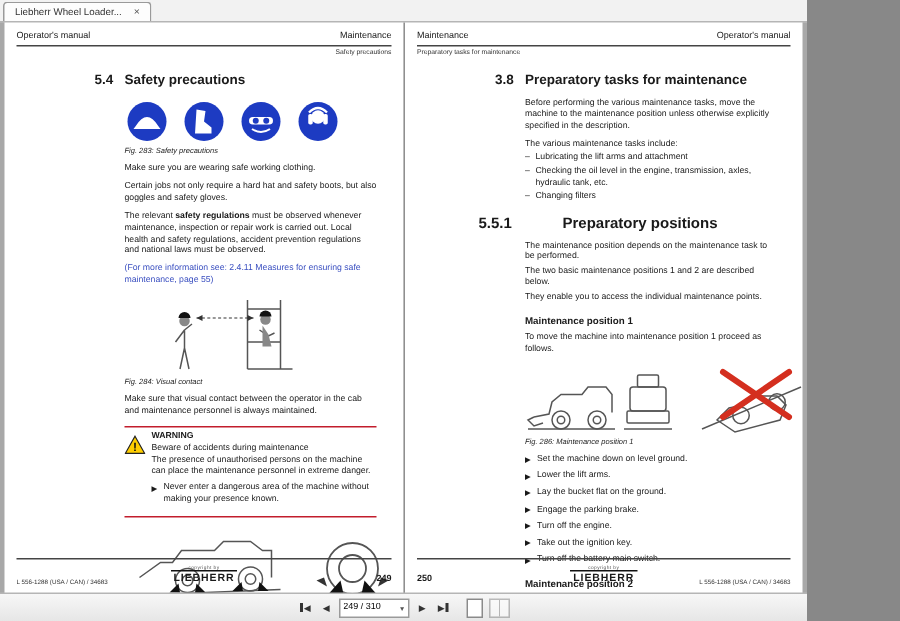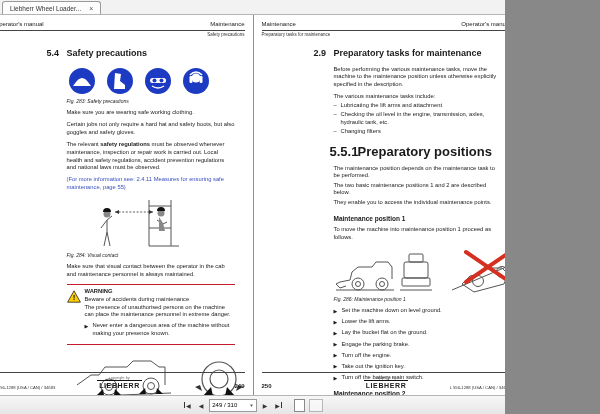--- a/index.html
+++ b/index.html
@@ -1,37 +1,37 @@
 <!DOCTYPE html>
 <html><head>
 <meta charset="utf-8">
 <style>
   html,body{margin:0;padding:0;background:#888;}
   .app{position:relative;width:505px;height:414px;overflow:hidden;
-       font-family:"Liberation Sans",sans-serif;background:#a8a8a8;}
+       font-family:"Liberation Sans",sans-serif;background:#a8a8a8;padding-left:33px;}
   
   .tabbar{position:absolute;top:0;left:0;right:0;height:14px;background:#f2f2f2;
           border-bottom:1px solid #b5b5b5;display:flex;align-items:flex-end;}
   .tab{margin-left:2px;height:12px;display:flex;align-items:center;gap:8px;
        padding:0 7px;background:#fdfdfd;border:1px solid #9a9a9a;border-bottom:none;
        border-radius:3px 3px 0 0;font-size:6.5px;color:#333;}
   .tab .close{font-size:7px;color:#555;line-height:1;}
   
   .canvas{position:absolute;top:15px;bottom:18px;left:0;right:0;background:#a8a8a8;
           display:flex;justify-content:center;}
   .page{width:266px;background:#ffffff;position:relative;color:#1a1a1a;
         padding:6px 8px 26px 8px;box-sizing:border-box;font-size:5.8px;line-height:1.32;}
   .page.rightpg{border-left:1px solid #8f8f8f;}
   .hdr{display:flex;justify-content:space-between;font-size:6px;
        border-bottom:0.8px solid #444;padding-bottom:1px;}
   .hdr-sub{font-size:4.5px;color:#333;margin-top:1px;}
   .hdr-sub.r{text-align:right;}
   h1{font-size:9px;margin:10px 0 6px 52px;display:flex;}
   h1 .num{width:20px;flex:none;}
-  h2{font-size:13px;margin:8px 0 4px 68px;display:flex;}
+  h2{font-size:10px;margin:8px 0 4px 41px;display:flex;gap:28px;}
   h2 .num{width:28px;flex:none;}
   h3{font-size:6.5px;margin:8px 0 3px 72px;}
   .col{margin-left:72px;margin-right:10px;}
   .col p{margin:0 0 4.5px 0;}
   .caption{font-size:5px;font-style:italic;color:#222;margin:2px 0 5px 0;}
   .linktext{color:#3a4fc0;}
   .dashrow,.bulrow{display:flex;margin:0 0 1.5px 0;}
   .dashrow .mk{width:7px;flex:none;}
   .bulrow{margin-bottom:3.5px;}
   .bulrow .mk{width:8px;flex:none;font-size:5px;padding-top:0.5px;}
@@ -208,21 +208,21 @@
     </div>
 
     <div class="page rightpg">
       <div class="hdr">
         <span>Maintenance</span>
         <span>Operator's manual</span>
       </div>
       <div class="hdr-sub">Preparatory tasks for maintenance</div>
 
       <h1>
-        <span class="num">2.9</span>
+        <span class="num">3.8</span>
         <span>Preparatory tasks for maintenance</span>
       </h1>
 
       <div class="col">
         <p>Before performing the various maintenance tasks, move the machine to the maintenance position unless otherwise explicitly specified in the description.</p>
         <p style="margin-bottom:1px">The various maintenance tasks include:</p>
         <div class="dashrow">
           <span class="mk">–</span>
           <span>Lubricating the lift arms and attachment</span>
         </div>

